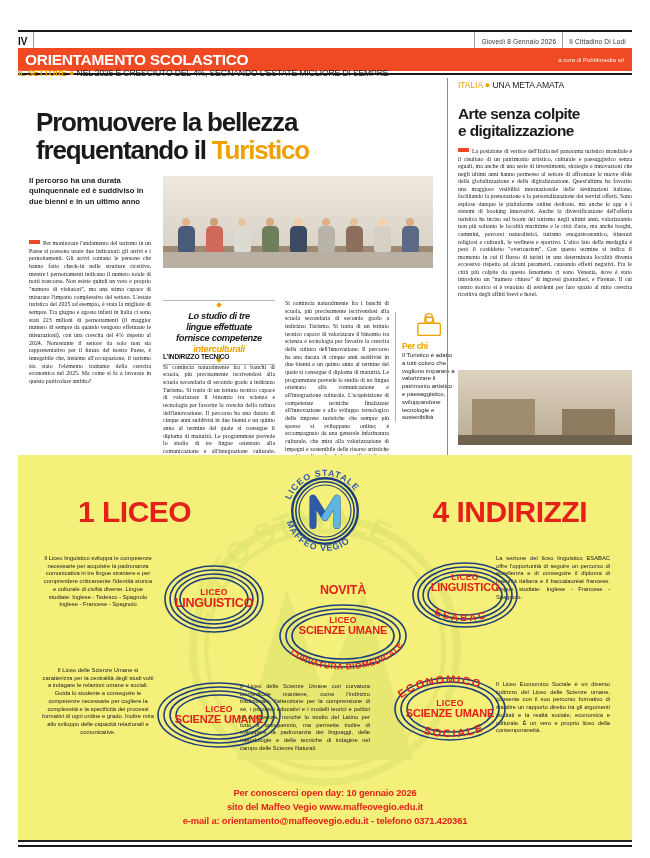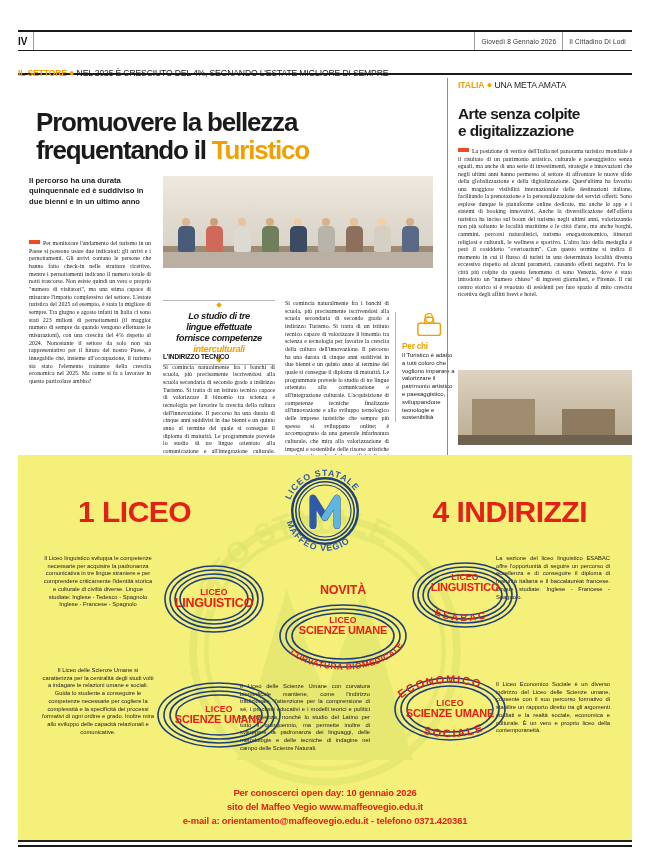--- a/index.html
+++ b/index.html
@@ -22,21 +22,21 @@
 
   
   #kickerL{position:absolute;left:18px;top:68px;width:414px;font-size:8.6px;color:#1a1a1a;letter-spacing:-.15px;white-space:nowrap;}
   #kickerL b{color:#f0a000;font-weight:bold;}
   .dot{color:#f0a000;font-size:9px;}
   #headL{position:absolute;left:36px;top:92px;width:420px;font-size:26px;line-height:1.06;font-weight:bold;color:#1a1a1a;letter-spacing:-1.2px;}
   #headL .hl{color:#f0a000;}
 
   #vsep{position:absolute;left:447px;top:78px;width:1px;height:380px;background:#8a8a8a;}
   #kickerR{position:absolute;left:458px;top:80px;width:180px;font-size:8.6px;color:#1a1a1a;letter-spacing:-.1px;}
-  #kickerR b{color:#f0a000;font-weight:bold;}
+  #kickerR b{color:#f0a000;font-weight:normal;}
   #headR{position:absolute;left:458px;top:92px;width:185px;font-size:15.4px;line-height:1.14;color:#1a1a1a;letter-spacing:-.55px;}
   #headR .b{font-weight:bold;}
 
   
   #standfirst{position:absolute;left:29px;top:176px;width:122px;font-size:7.7px;line-height:1.34;font-weight:bold;color:#1a1a1a;}
 
   
   #photo{position:absolute;left:163px;top:176px;width:270px;height:92px;overflow:hidden;background:#c9c4bb;}
   #photo .sky{position:absolute;inset:0;background:linear-gradient(#e9e4db,#d5cec3);}
   #photo .wall{position:absolute;left:0;top:0;width:100%;height:44%;background:linear-gradient(#efe9e0,#e2dbd0);}
@@ -106,20 +106,24 @@
 
 <div id="page">
 
   <div id="masthead">
     <div id="folio">IV</div>
     <div id="masthead-spacer"></div>
     <div class="mh-meta">Giovedì 8 Gennaio 2026</div>
     <div class="mh-meta">Il Cittadino Di Lodi</div>
   </div>
 
+  <div id="sectionbar">
+    <div class="title">ORIENTAMENTO SCOLASTICO</div>
+    <div class="credit">a cura di Pubblimedia srl</div>
+  </div>
   <div id="underbar"></div>
 
   <div id="kickerL">
     <b>IL SETTORE</b>
     <span class="dot">●</span>
     <span>NEL 2025 È CRESCIUTO DEL 4%, SEGNANDO L'ESTATE MIGLIORE DI SEMPRE</span>
   </div>
 
   <h1 id="headL">
     <span>Promuovere la bellezza</span><br>

